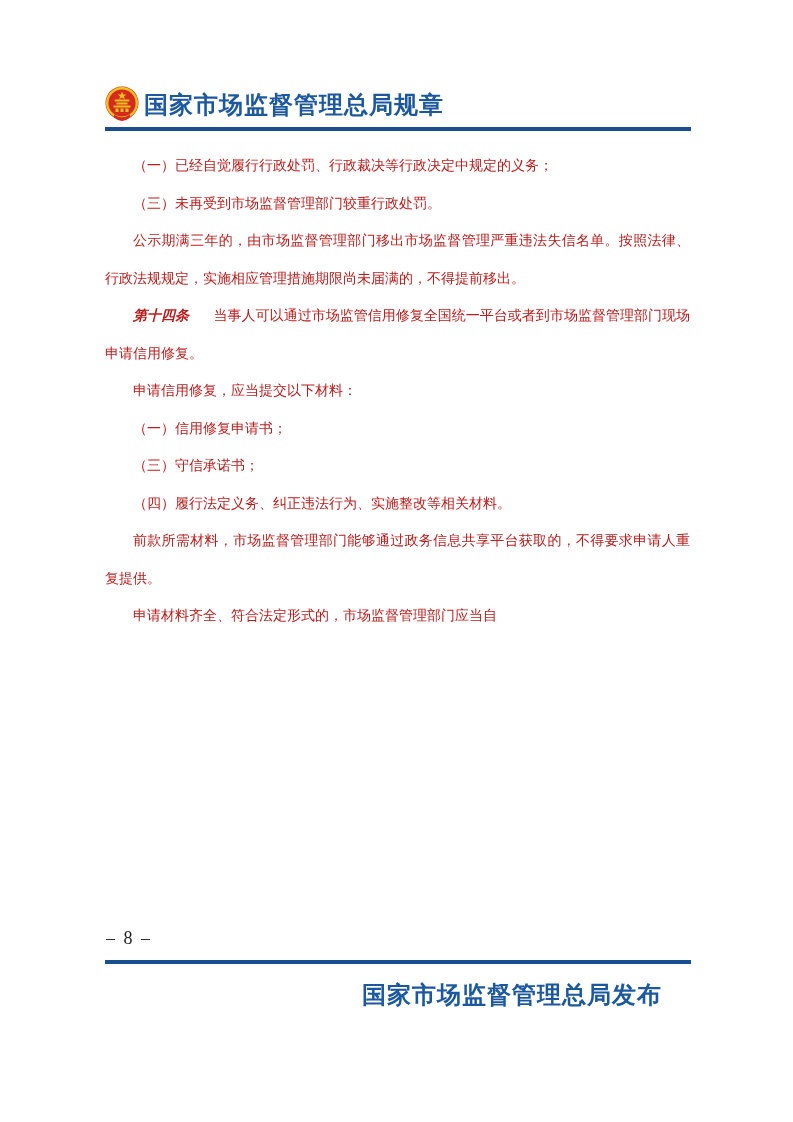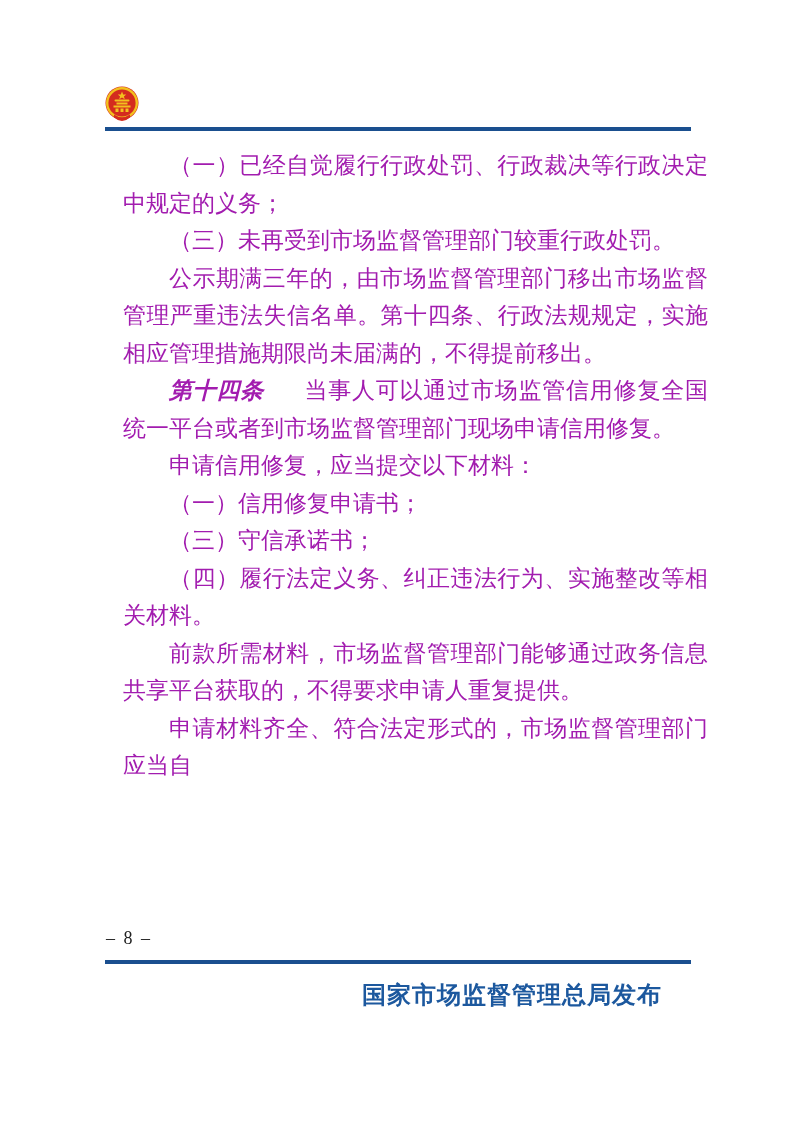--- a/index.html
+++ b/index.html
@@ -35,25 +35,24 @@
     height: 4px;
     background: #1a4f8f;
   }
   .rule-top { top: 127px; }
   .rule-bottom { top: 960px; }
   .body-text {
     position: absolute;
     left: 105px;
     top: 147px;
     width: 585px;
-    font-size: 23px;
+    font-size: 14px;
     line-height: 37.5px;
-    color: #a21caf;
+    color: #b91c1c;
     text-align: justify;
-    margin-left: 18px;
   }
   .body-text p {
     margin: 0;
     text-indent: 2em;
   }
   .clause-lead {
     font-family: "Liberation Sans", "DejaVu Sans", sans-serif;
     font-weight: bold;
     margin-right: 1.75em;
     font-style: italic;
@@ -91,28 +90,29 @@
       <g fill="#f2c11e">
         <rect x="11.5" y="15.5" width="15" height="2" rx="1"></rect>
         <rect x="13.5" y="18.5" width="11" height="2"></rect>
         <rect x="10.5" y="21.5" width="17" height="2"></rect>
         <rect x="12.5" y="24.5" width="3" height="3.5"></rect>
         <rect x="17.5" y="24.5" width="3" height="3.5"></rect>
         <rect x="22.5" y="24.5" width="3" height="3.5"></rect>
       </g>
       <path d="M11 33.5 Q19 40.5 27 33.5 L27 30.5 Q19 36 11 30.5 Z" fill="#d42b1e"></path>
     </svg>
+    <div class="header-title">国家市场监督管理总局规章</div>
   </div>
 
   <div class="rule rule-top"></div>
 
   <div class="body-text">
     <p>（一）已经自觉履行行政处罚、行政裁决等行政决定中规定的义务；</p>
     <p>（三）未再受到市场监督管理部门较重行政处罚。</p>
-    <p>公示期满三年的，由市场监督管理部门移出市场监督管理严重违法失信名单。第十四条、行政法规规定，实施相应管理措施期限尚未届满的，不得提前移出。</p>
+    <p>公示期满三年的，由市场监督管理部门移出市场监督管理严重违法失信名单。按照法律、行政法规规定，实施相应管理措施期限尚未届满的，不得提前移出。</p>
     <p><span class="clause-lead">第十四条</span><span>当事人可以通过市场监管信用修复全国统一平台或者到市场监督管理部门现场申请信用修复。</span></p>
     <p>申请信用修复，应当提交以下材料：</p>
     <p>（一）信用修复申请书；</p>
     <p>（三）守信承诺书；</p>
     <p>（四）履行法定义务、纠正违法行为、实施整改等相关材料。</p>
     <p>前款所需材料，市场监督管理部门能够通过政务信息共享平台获取的，不得要求申请人重复提供。</p>
     <p>申请材料齐全、符合法定形式的，市场监督管理部门应当自</p>
   </div>
 
   <div class="page-number">– 8 –</div>

